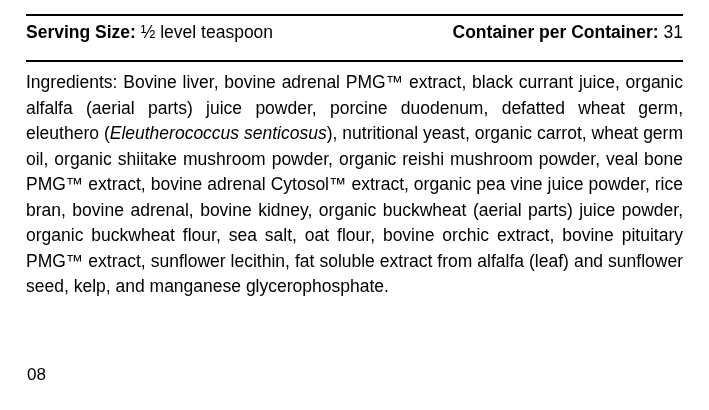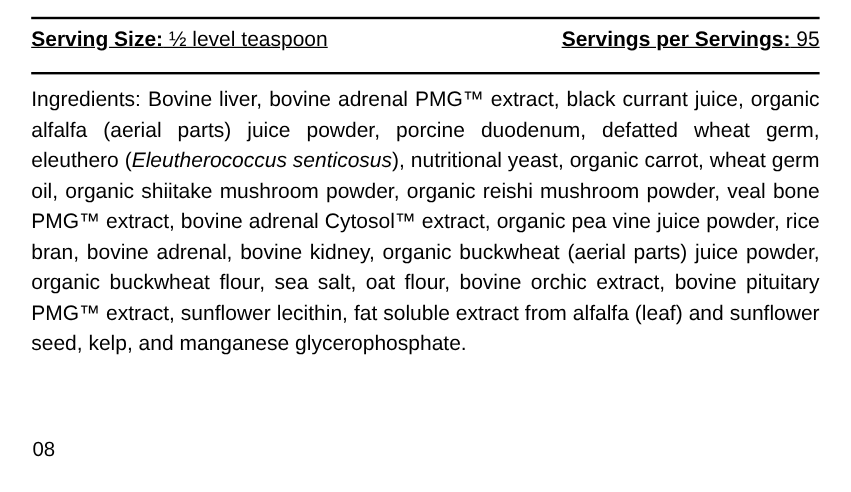--- a/index.html
+++ b/index.html
@@ -35,21 +35,20 @@
     right: 26px;
     top: 22px;
     display: flex;
     justify-content: space-between;
     align-items: baseline;
     font-size: 17.5px;
     line-height: 1.2;
   }
   .serving-left, .serving-right {
     white-space: nowrap;
-    text-decoration: underline;
   }
   b.bold, .bold {
     font-weight: bold;
   }
   .ingredients {
     position: absolute;
     left: 26px;
     right: 26px;
     top: 70px;
     font-size: 17.5px;
@@ -74,21 +73,21 @@
 </style>
 </head>
 <body>
 
 <div class="label">
 
   <div class="rule rule-top"></div>
 
   <div class="serving-row">
     <div class="serving-left"><span class="bold">Serving Size:</span><span> ½ level teaspoon</span></div>
-    <div class="serving-right"><span class="bold">Servings per Servings:</span><span> 95</span></div>
+    <div class="serving-right"><span class="bold">Container per Container:</span><span> 31</span></div>
   </div>
 
   <div class="rule rule-bottom"></div>
 
   <div class="ingredients"><span class="heading">Ingredients:</span><span> Bovine liver, bovine adrenal PMG™ extract, black currant juice, organic alfalfa (aerial parts) juice powder, porcine duodenum, defatted wheat germ, eleuthero (</span><i>Eleutherococcus senticosus</i><span>), nutritional yeast, organic carrot, wheat germ oil, organic shiitake mushroom powder, organic reishi mushroom powder, veal bone PMG™ extract, bovine adrenal Cytosol™ extract, organic pea vine juice powder, rice bran, bovine adrenal, bovine kidney, organic buckwheat (aerial parts) juice powder, organic buckwheat flour, sea salt, oat flour, bovine orchic extract, bovine pituitary PMG™ extract, sunflower lecithin, fat soluble extract from alfalfa (leaf) and sunflower seed, kelp, and manganese glycerophosphate.</span></div>
 
   <div class="page-number">08</div>
 
 </div>
 

